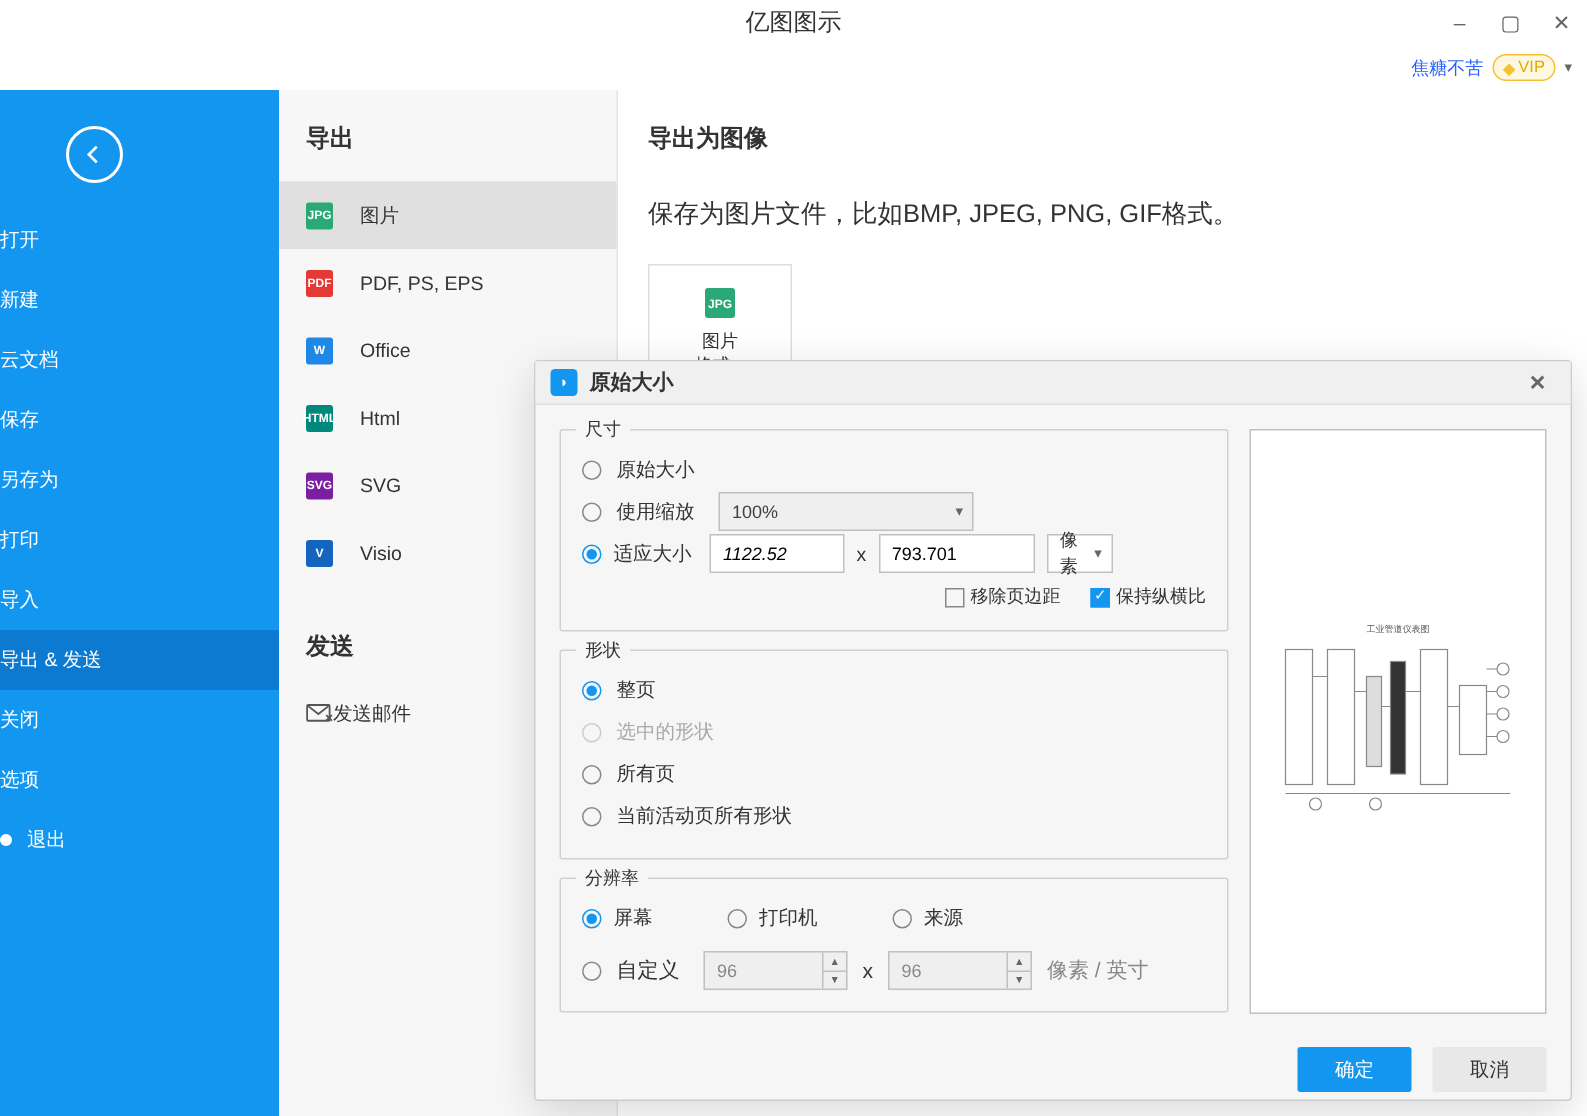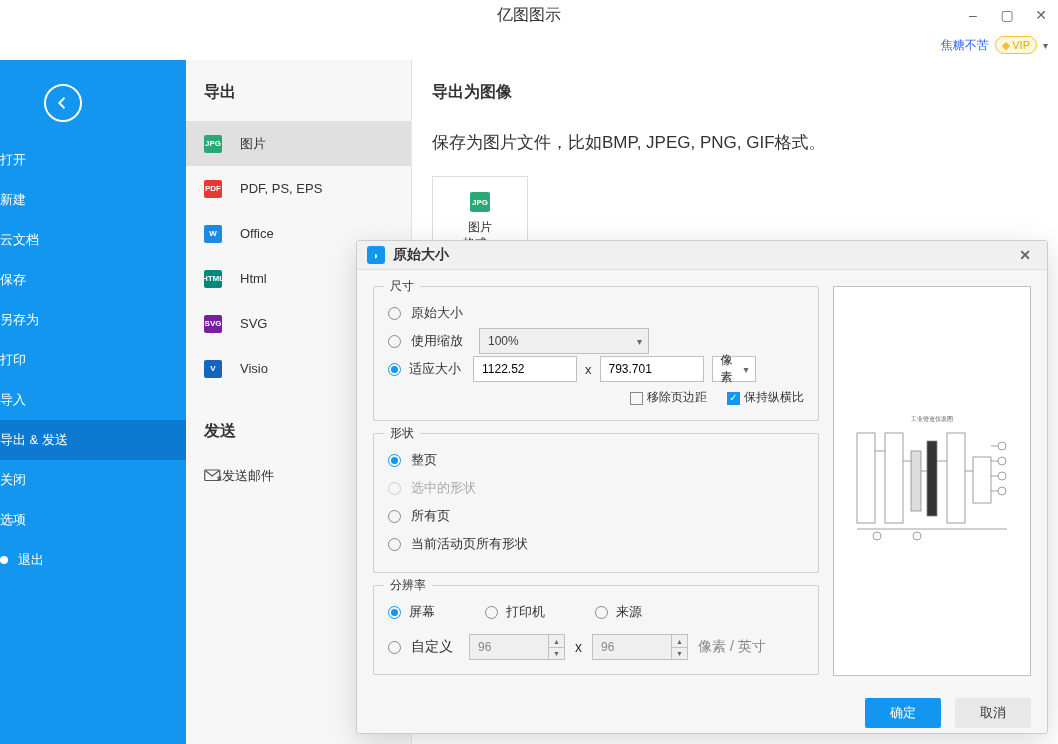--- a/index.html
+++ b/index.html
@@ -219,21 +219,21 @@
         <div class="radio-row">
           <span class="radio"></span>
           <span>使用缩放</span>
           <span class="sel disabled" style="width:170px;margin-left:6px;">
               <span>100%</span>
             </span>
         </div>
         <div class="radio-row size-row">
           <span class="radio checked"></span>
           <span style="width:56px">适应大小</span>
-          <input class="inp" style="width: 104px;" value="1122.52">
+          <input class="inp" style="width: 90px; font-style: italic;" value="1122.52">
           <span>x</span>
           <input class="inp" style="width: 104px;" value="793.701">
           <span class="sel" style="width:44px">
               <span>像素</span>
             </span>
         </div>
         <div class="chk-row">
           <label><span class="chk"></span><span>移除页边距</span></label>
           <label><span class="chk checked">✓</span><span>保持纵横比</span></label>
         </div>

